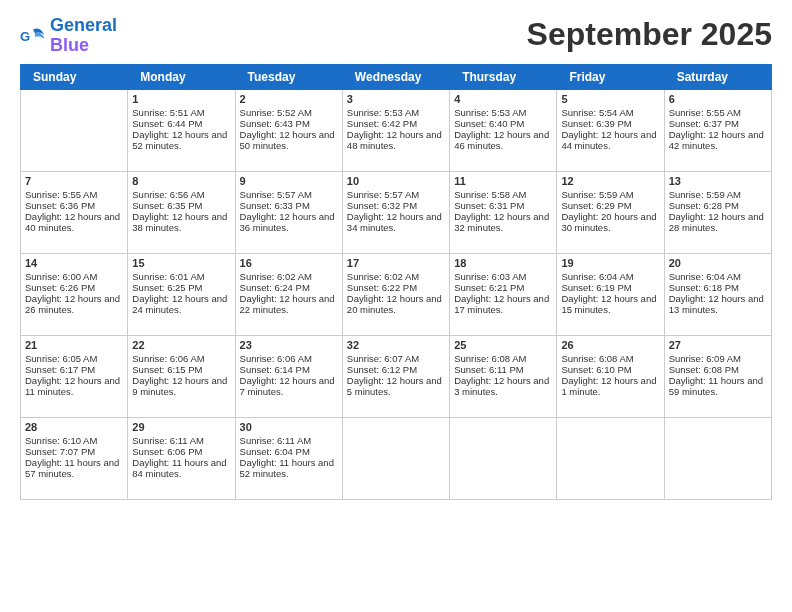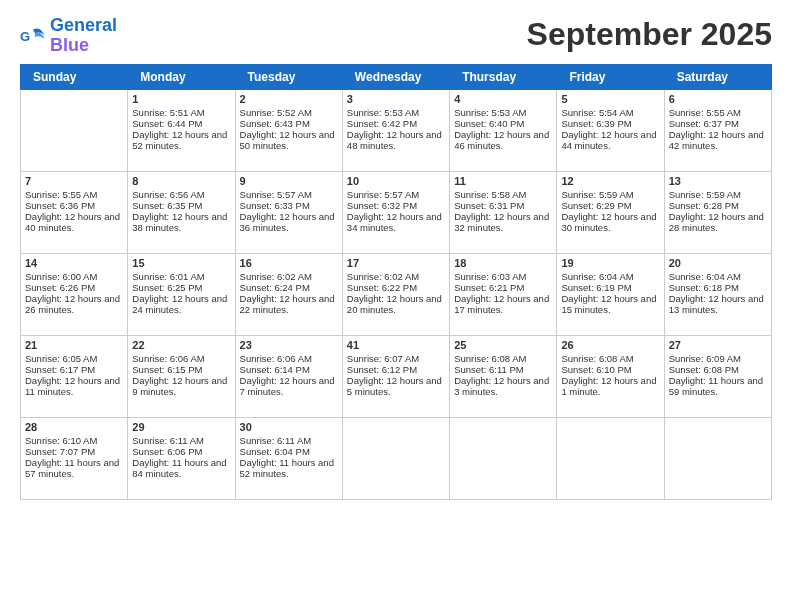--- a/index.html
+++ b/index.html
@@ -187,21 +187,21 @@
           <td>
           <span class="day-num">11</span>
           <span>Sunrise: 5:58 AM</span><br>
           <span>Sunset: 6:31 PM</span><br>
           <span>Daylight: 12 hours and 32 minutes.</span>
         </td>
           <td>
           <span class="day-num">12</span>
           <span>Sunrise: 5:59 AM</span><br>
           <span>Sunset: 6:29 PM</span><br>
-          <span>Daylight: 12 hours and 30 minutes.</span>
+          <span>Daylight: 20 hours and 30 minutes.</span>
         </td>
           <td>
           <span class="day-num">13</span>
           <span>Sunrise: 5:59 AM</span><br>
           <span>Sunset: 6:28 PM</span><br>
           <span>Daylight: 12 hours and 28 minutes.</span>
         </td>
         </tr>
         <tr>
           <td>
@@ -260,21 +260,21 @@
           <span>Sunset: 6:15 PM</span><br>
           <span>Daylight: 12 hours and 9 minutes.</span>
         </td>
           <td>
           <span class="day-num">23</span>
           <span>Sunrise: 6:06 AM</span><br>
           <span>Sunset: 6:14 PM</span><br>
           <span>Daylight: 12 hours and 7 minutes.</span>
         </td>
           <td>
-          <span class="day-num">41</span>
+          <span class="day-num">32</span>
           <span>Sunrise: 6:07 AM</span><br>
           <span>Sunset: 6:12 PM</span><br>
           <span>Daylight: 12 hours and 5 minutes.</span>
         </td>
           <td>
           <span class="day-num">25</span>
           <span>Sunrise: 6:08 AM</span><br>
           <span>Sunset: 6:11 PM</span><br>
           <span>Daylight: 12 hours and 3 minutes.</span>
         </td>

